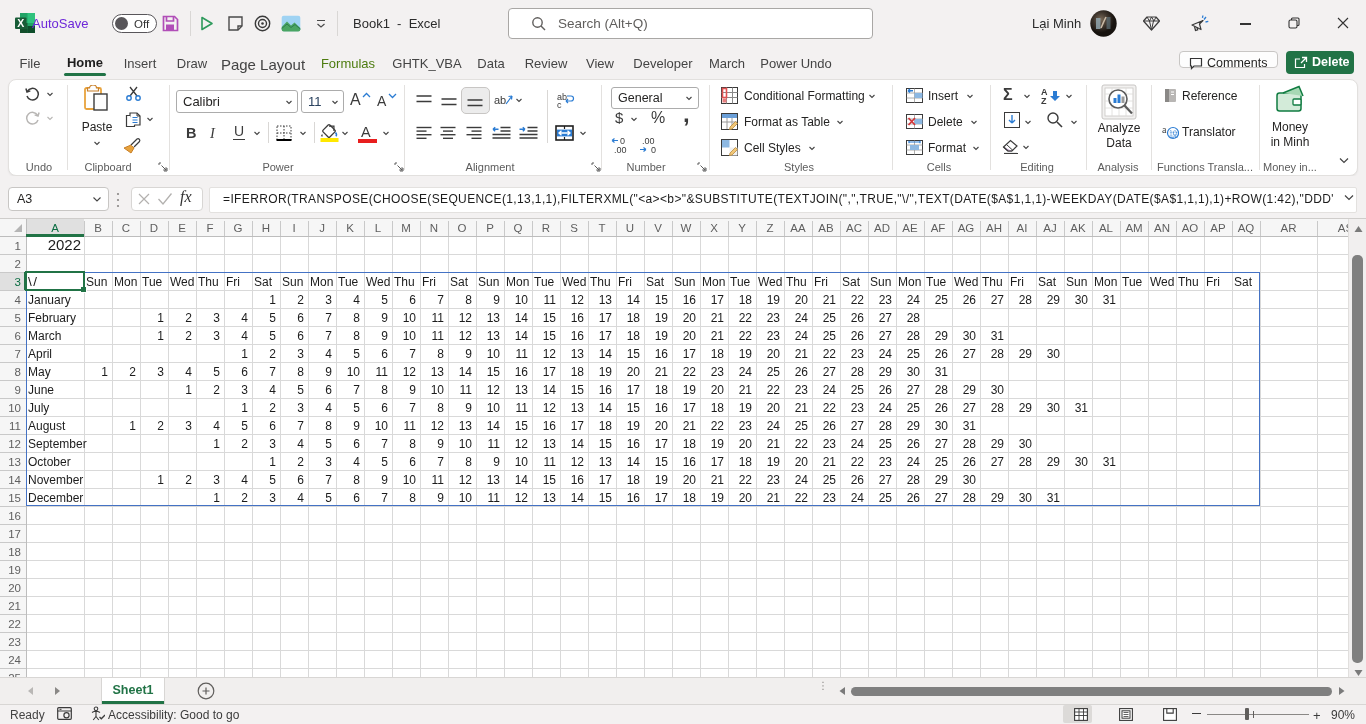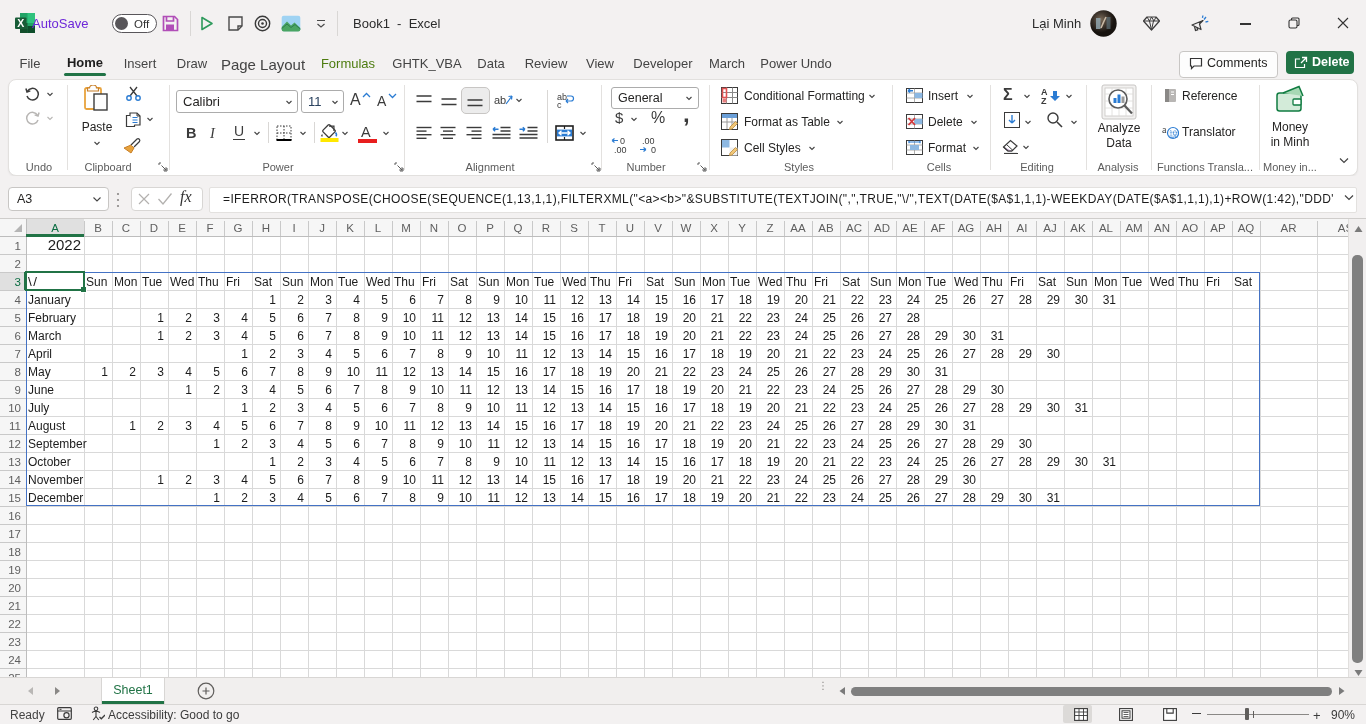--- a/index.html
+++ b/index.html
@@ -45,20 +45,27 @@
     <svg class="abs" style="left:281px;top:15px" width="20" height="17" viewBox="0 0 20 17">
 <rect x="0.7" y="0.7" width="18.6" height="15.6" rx="2" fill="#9fd3f3"></rect>
 <path d="M0.7 12 L6 6.5 L10 10.5 L13.5 7.5 L19.3 13 V14.5 a2 2 0 0 1 -2 2 H2.7 a2 2 0 0 1 -2 -2 Z" fill="#4aa563"></path>
 <path d="M0.7 13.5 L6 9 L10 12.5 L14 9.5 L19.3 14" fill="none" stroke="#2e7d4f" stroke-width="1"></path>
 </svg>
     <svg class="abs" style="left:315px;top:19px" width="12" height="10" viewBox="0 0 12 10">
 <path d="M2 1.5 h8 M2.5 5 l3.5 3 l3.5 -3" fill="none" stroke="#4a4a4a" stroke-width="1.2"></path>
     </svg>
     <div class="sep" style="left:337px;top:11px;height:25px"></div>
     <div class="abs" style="left:353px;top:16px;font-size:13px;color:#2b2b2b">Book1&nbsp; -&nbsp; Excel</div>
+    <div class="abs" style="left:508px;top:8px;width:365px;height:31px;background:#fff;border:1px solid #a9a7a5;border-radius:4px">
+<svg class="abs" style="left:22px;top:7px" width="16" height="16" viewBox="0 0 16 16">
+        <circle cx="6.5" cy="6.5" r="4.7" fill="none" stroke="#605e5c" stroke-width="1.4"></circle>
+        <path d="M10 10 L14 14" stroke="#605e5c" stroke-width="1.4"></path>
+      </svg>
+<div class="abs" style="left:49px;top:7px;font-size:13.5px;color:#605e5c">Search (Alt+Q)</div>
+    </div>
     <div class="abs" style="left:1032px;top:16px;font-size:13px;color:#2b2b2b">Lại Minh</div>
     <svg class="abs" style="left:1090px;top:10px" width="27" height="27" viewBox="0 0 27 27">
 <defs>
         <radialGradient id="avg" cx="40%" cy="35%">
           <stop offset="0%" stop-color="#7a6a58"></stop>
           <stop offset="55%" stop-color="#3d342c"></stop>
           <stop offset="100%" stop-color="#17130f"></stop>
         </radialGradient>
       </defs>
 <circle cx="13.5" cy="13.5" r="13.2" fill="url(#avg)"></circle>
@@ -90,21 +97,21 @@
     <div class="abs" style="left:192px;top:56px;transform:translateX(-50%);font-size:13px;color:#444">Draw</div>
     <div class="abs" style="left:263px;top:56px;transform:translateX(-50%);font-size:15px;color:#444">Page Layout</div>
     <div class="abs" style="left:348px;top:56px;transform:translateX(-50%);font-size:13px;color:#4d7c0f">Formulas</div>
     <div class="abs" style="left:427px;top:56px;transform:translateX(-50%);font-size:13px;color:#444">GHTK_VBA</div>
     <div class="abs" style="left:491px;top:56px;transform:translateX(-50%);font-size:13px;color:#444">Data</div>
     <div class="abs" style="left:546px;top:56px;transform:translateX(-50%);font-size:13px;color:#444">Review</div>
     <div class="abs" style="left:600px;top:56px;transform:translateX(-50%);font-size:13px;color:#444">View</div>
     <div class="abs" style="left:663px;top:56px;transform:translateX(-50%);font-size:13px;color:#444">Developer</div>
     <div class="abs" style="left:727px;top:56px;transform:translateX(-50%);font-size:13px;color:#444">March</div>
     <div class="abs" style="left:796px;top:56px;transform:translateX(-50%);font-size:13px;color:#444">Power Undo</div>
-    <div class="abs" style="left:1179px;top:51px;width:99px;height:27px;background:#fdfdfd;border:1px solid #c8c6c4;border-radius:4px">
+    <div class="abs" style="left:1179px;top:51px;width:99px;height:17px;background:#fdfdfd;border:1px solid #c8c6c4;border-radius:4px">
 <svg class="abs" style="left:9px;top:5px" width="14" height="13" viewBox="0 0 14 13">
         <path d="M1.5 1.5 h11 v7.5 h-7.5 l-2.5 2.5 v-2.5 h-1 z" fill="none" stroke="#333" stroke-width="1.2"></path>
       </svg>
 <div class="abs" style="left:27px;top:4px;font-size:12.5px;color:#252423">Comments</div>
     </div>
     <div class="abs" style="left:1286px;top:51px;width:68px;height:23px;background:#217346;border-radius:4px">
 <svg class="abs" style="left:8px;top:5px" width="14" height="13" viewBox="0 0 14 13">
         <path d="M6 3 h-4.5 v8.5 h9 V8" fill="none" stroke="#fff" stroke-width="1.2"></path>
         <path d="M8 1.5 h4.5 v4.5 M12.5 1.5 L7 7" fill="none" stroke="#fff" stroke-width="1.3"></path>
       </svg>
@@ -1139,21 +1146,21 @@
         </svg></div>
 </div>
     <div class="abs" style="left:0px;top:677px;width:1366px;height:27px;background:#f1efee;border-top:1px solid #d8d6d4"></div>
     <svg class="abs" style="left:26px;top:686px" width="9" height="10" viewBox="0 0 9 10">
       <path d="M7 1 L2 5 L7 9 z" fill="#b9b7b5"></path>
     </svg>
     <svg class="abs" style="left:53px;top:686px" width="9" height="10" viewBox="0 0 9 10">
       <path d="M2 1 L7 5 L2 9 z" fill="#8a8886"></path>
     </svg>
     <div class="abs" style="left:101px;top:678px;width:64px;height:26px;background:#fff;border-left:1px solid #d8d6d4;border-right:1px solid #d8d6d4">
-<div class="abs" style="left:50%;top:5px;transform:translateX(-50%);font-size:12.5px;font-weight:normal;color:#217346">Sheet1</div>
+<div class="abs" style="left:50%;top:5px;transform:translateX(-50%);font-size:12.5px;font-weight:bold;color:#217346">Sheet1</div>
 <div class="abs" style="left:0;bottom:0;width:100%;height:3px;background:#217346"></div>
     </div>
     <svg class="abs" style="left:197px;top:682px" width="18" height="18" viewBox="0 0 18 18">
 <circle cx="9" cy="9" r="7.8" fill="none" stroke="#605e5c" stroke-width="1.2"></circle>
 <path d="M9 5.5 v7 M5.5 9 h7" stroke="#605e5c" stroke-width="1.2"></path>
     </svg>
     <div class="abs" style="left:818px;top:683px;width:4px;height:16px;color:#8a8886;font-size:10px;line-height:5px">⋮</div>
     <svg class="abs" style="left:838px;top:686px" width="9" height="10" viewBox="0 0 9 10">
       <path d="M7 1 L1.5 5 L7 9 z" fill="#7a7a7a"></path>
     </svg>

